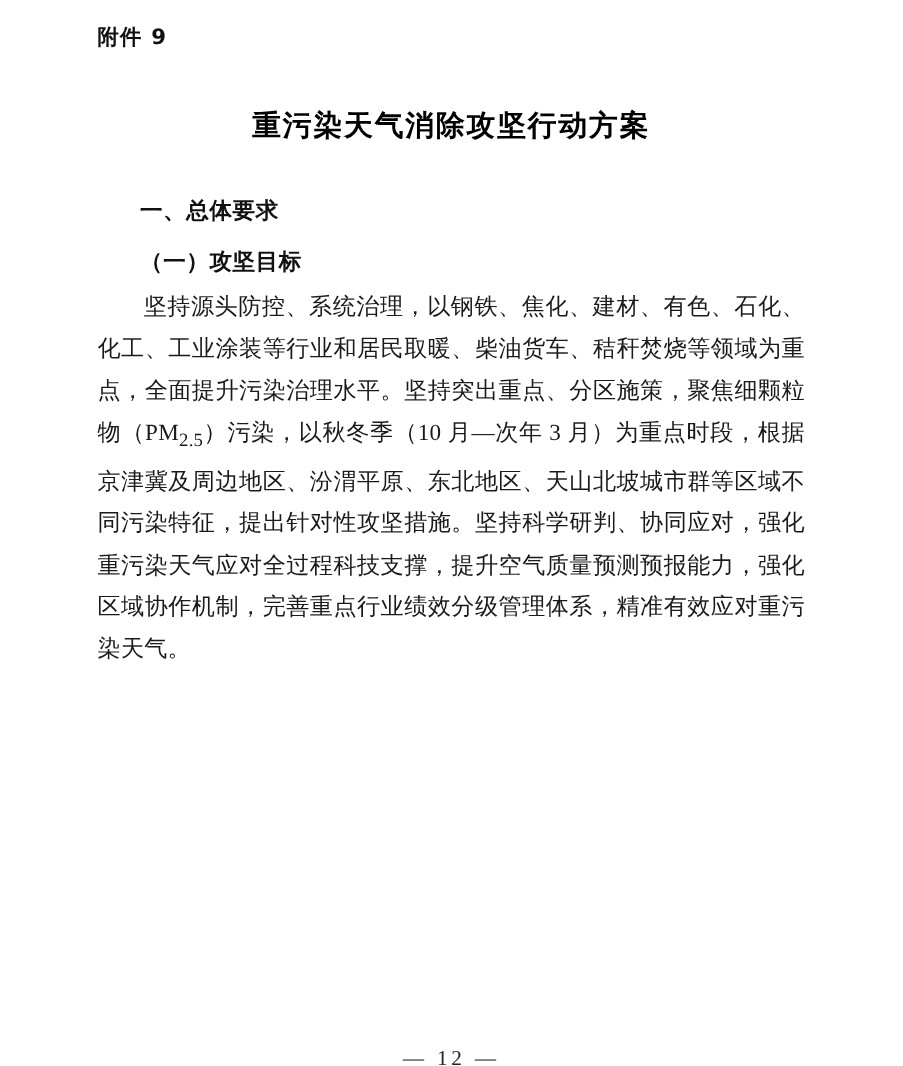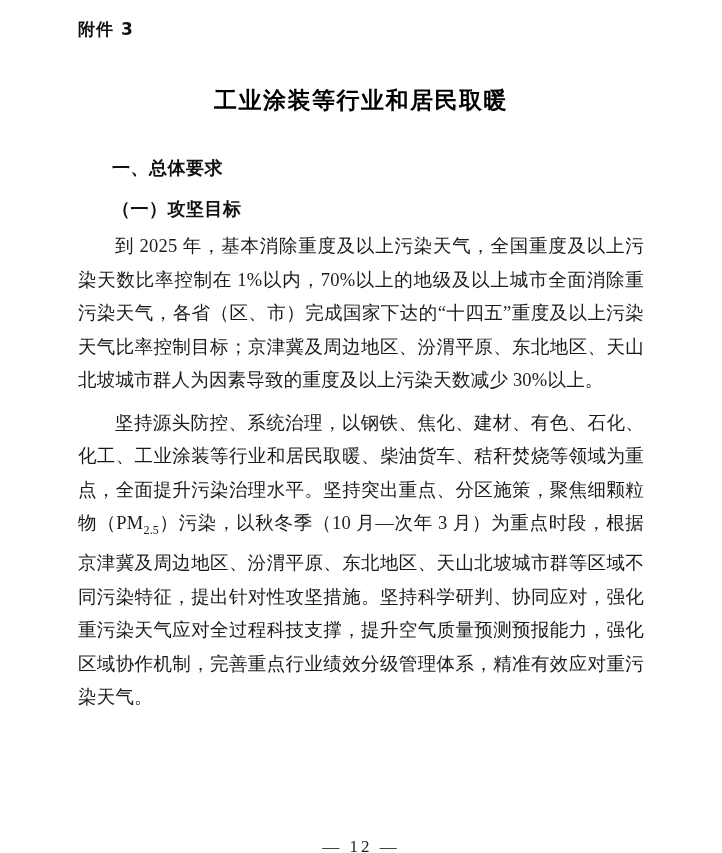--- a/index.html
+++ b/index.html
@@ -64,48 +64,47 @@
     font-size: 18.5px;
     line-height: 33.5px;
     text-align: justify;
     text-justify: inter-ideograph;
     text-indent: 37px;
     margin: 9px 0 0 0;
     letter-spacing: 0.2px;
     color: #1a1a1a;
   }
   .para sub {
-    font-size: 12px;
+    font-size: 15px;
     vertical-align: sub;
   }
   .page-number {
     position: absolute;
     left: 0;
     right: 0;
     bottom: 14px;
     text-align: center;
     font-size: 17px;
     letter-spacing: 3px;
     color: #222;
     font-family: "Liberation Serif", "DejaVu Serif", serif;
   }
 </style>
 </head>
 <body>
 
 <div class="page">
 
-  <div class="attachment-label">附件 3</div>
+  <div class="attachment-label">附件 9</div>
 
-  <h1 class="doc-title">工业涂装等行业和居民取暖</h1>
+  <h1 class="doc-title">重污染天气消除攻坚行动方案</h1>
 
   <h2 class="h1">一、总体要求</h2>
 
   <h3 class="h2">（一）攻坚目标</h3>
 
-  <p class="para">到 2025 年，基本消除重度及以上污染天气，全国重度及以上污染天数比率控制在 1%以内，70%以上的地级及以上城市全面消除重污染天气，各省（区、市）完成国家下达的“十四五”重度及以上污染天气比率控制目标；京津冀及周边地区、汾渭平原、东北地区、天山北坡城市群人为因素导致的重度及以上污染天数减少 30%以上。</p>
 
 
   <p class="para"><span>坚持源头防控、系统治理，以钢铁、焦化、建材、有色、石化、化工、工业涂装等行业和居民取暖、柴油货车、秸秆焚烧等领域为重点，全面提升污染治理水平。坚持突出重点、分区施策，聚焦细颗粒物（PM</span><sub>2.5</sub><span>）污染，以秋冬季（10 月—次年 3 月）为重点时段，根据京津冀及周边地区、汾渭平原、东北地区、天山北坡城市群等区域不同污染特征，提出针对性攻坚措施。坚持科学研判、协同应对，强化重污染天气应对全过程科技支撑，提升空气质量预测预报能力，强化区域协作机制，完善重点行业绩效分级管理体系，精准有效应对重污染天气。</span></p>
 
   <div class="page-number">— 12 —</div>
 
 </div>
 
 </body></html>

